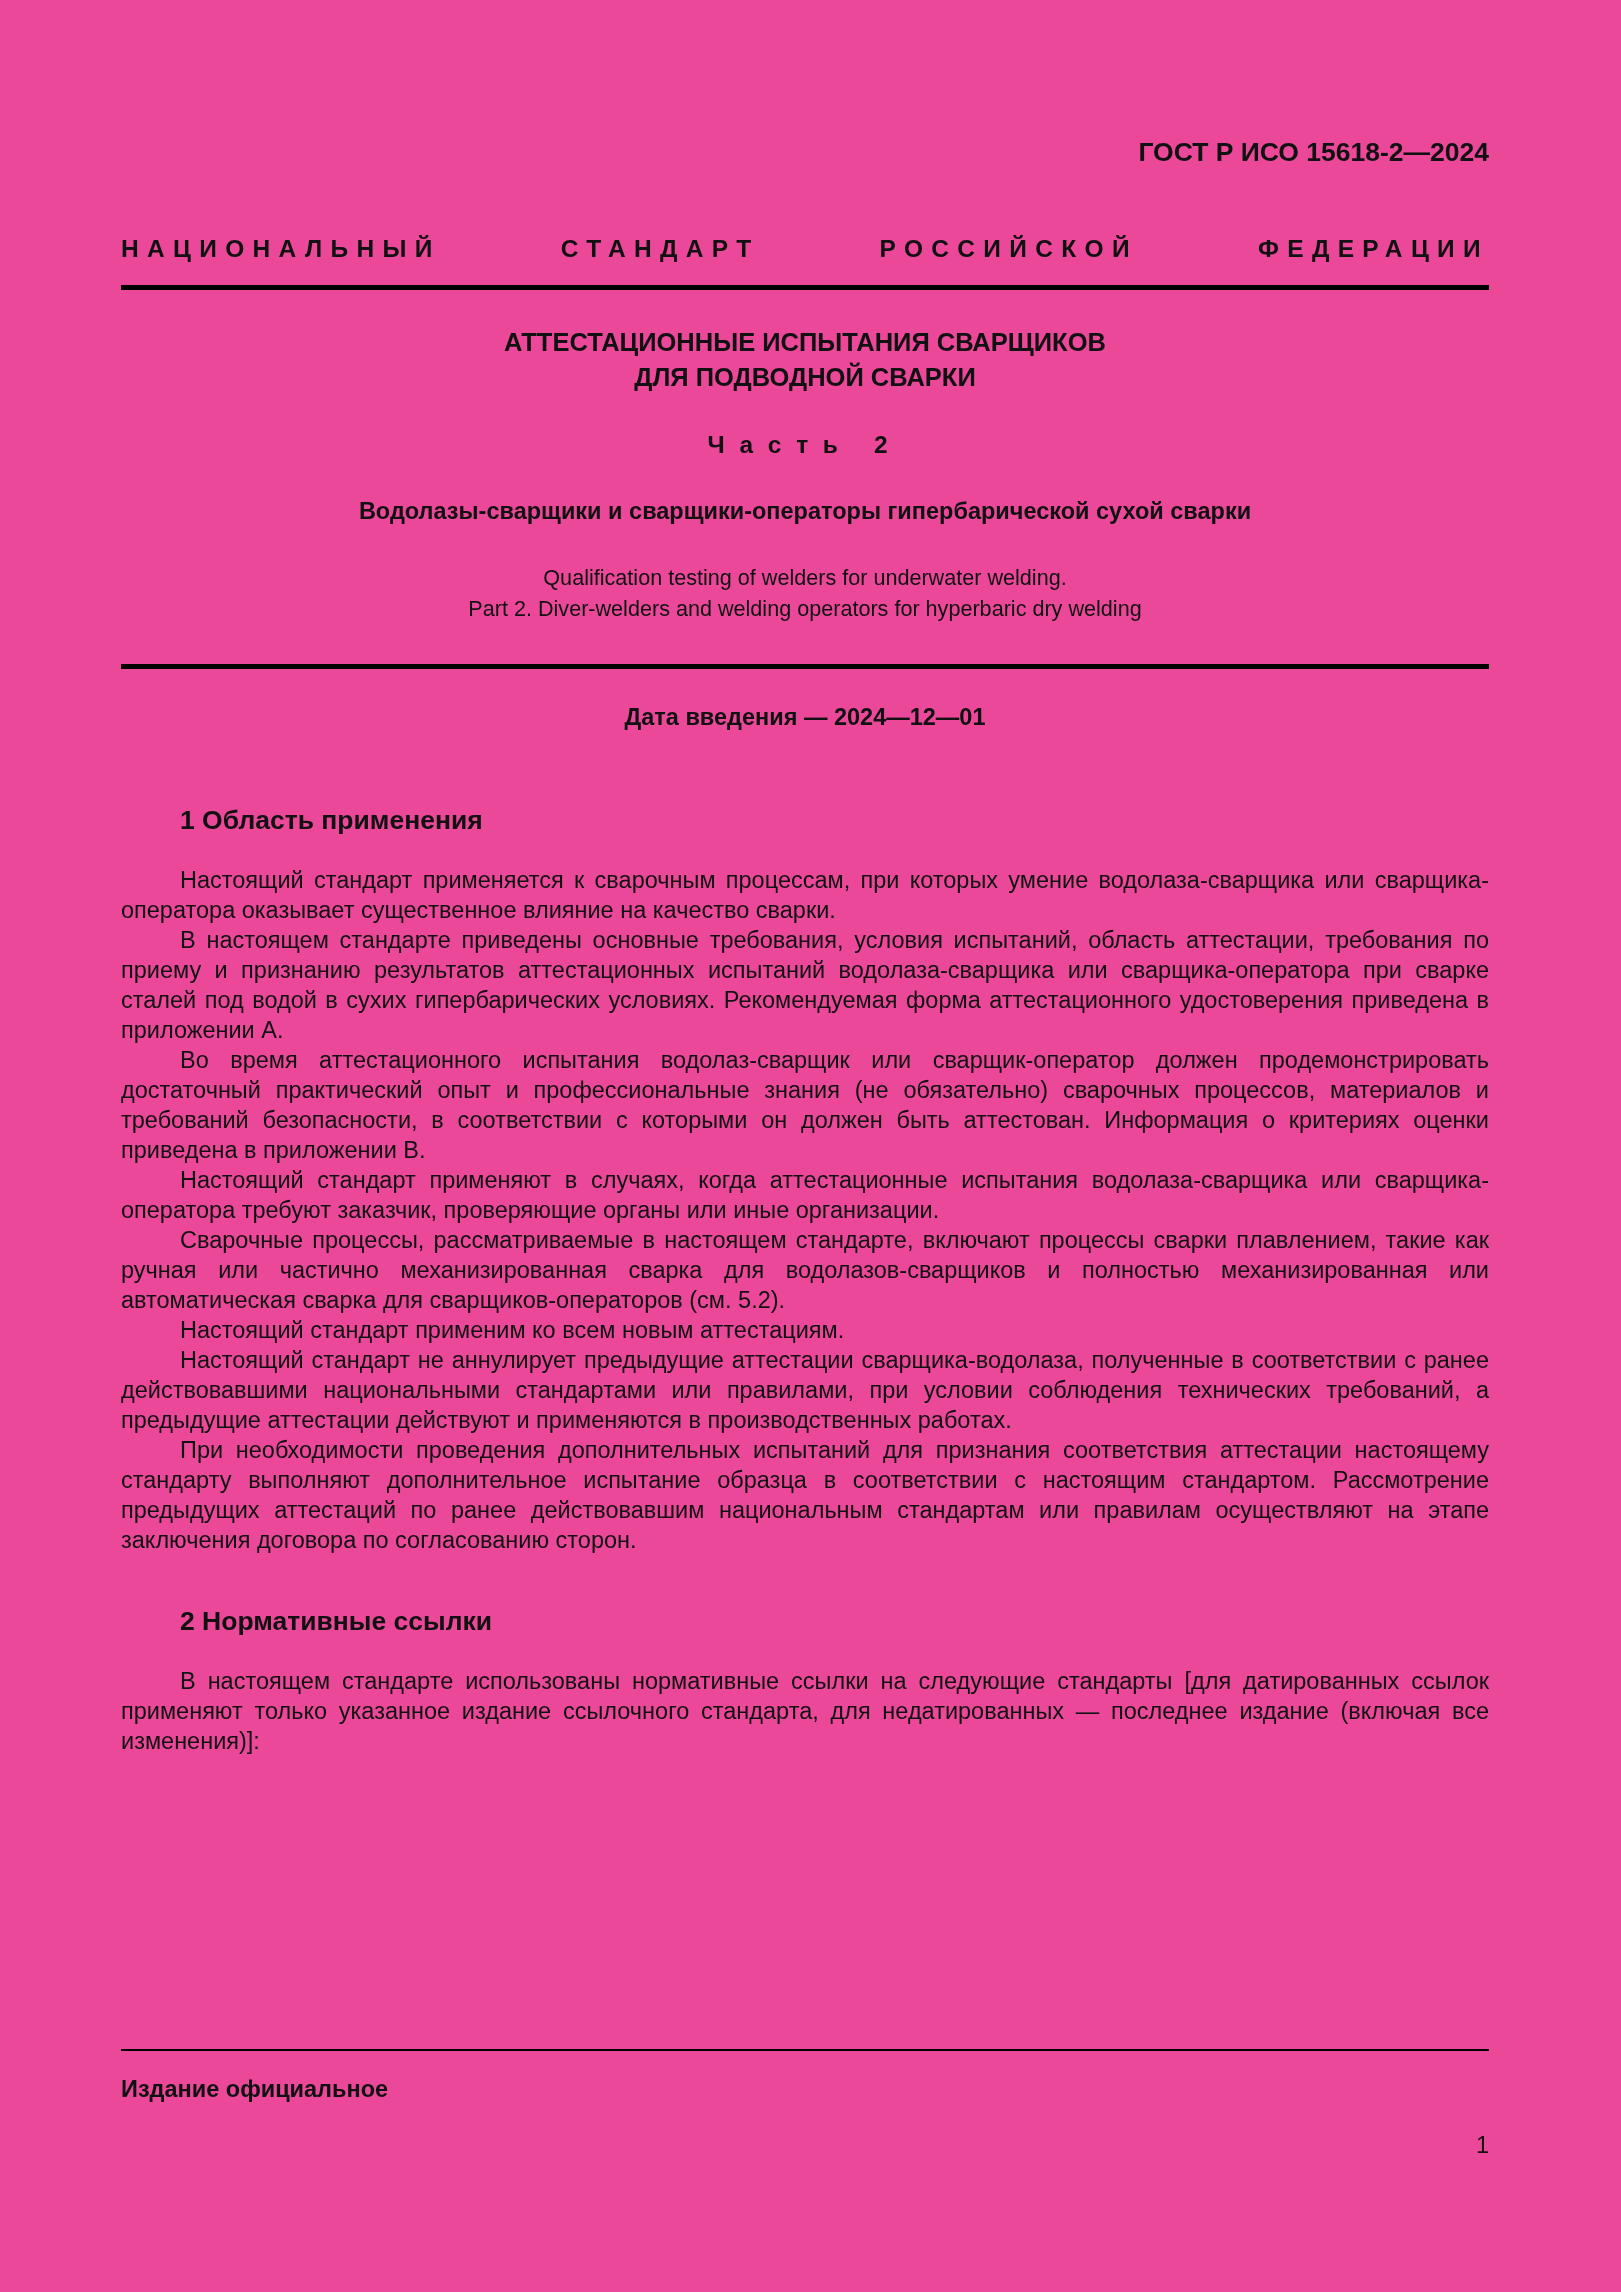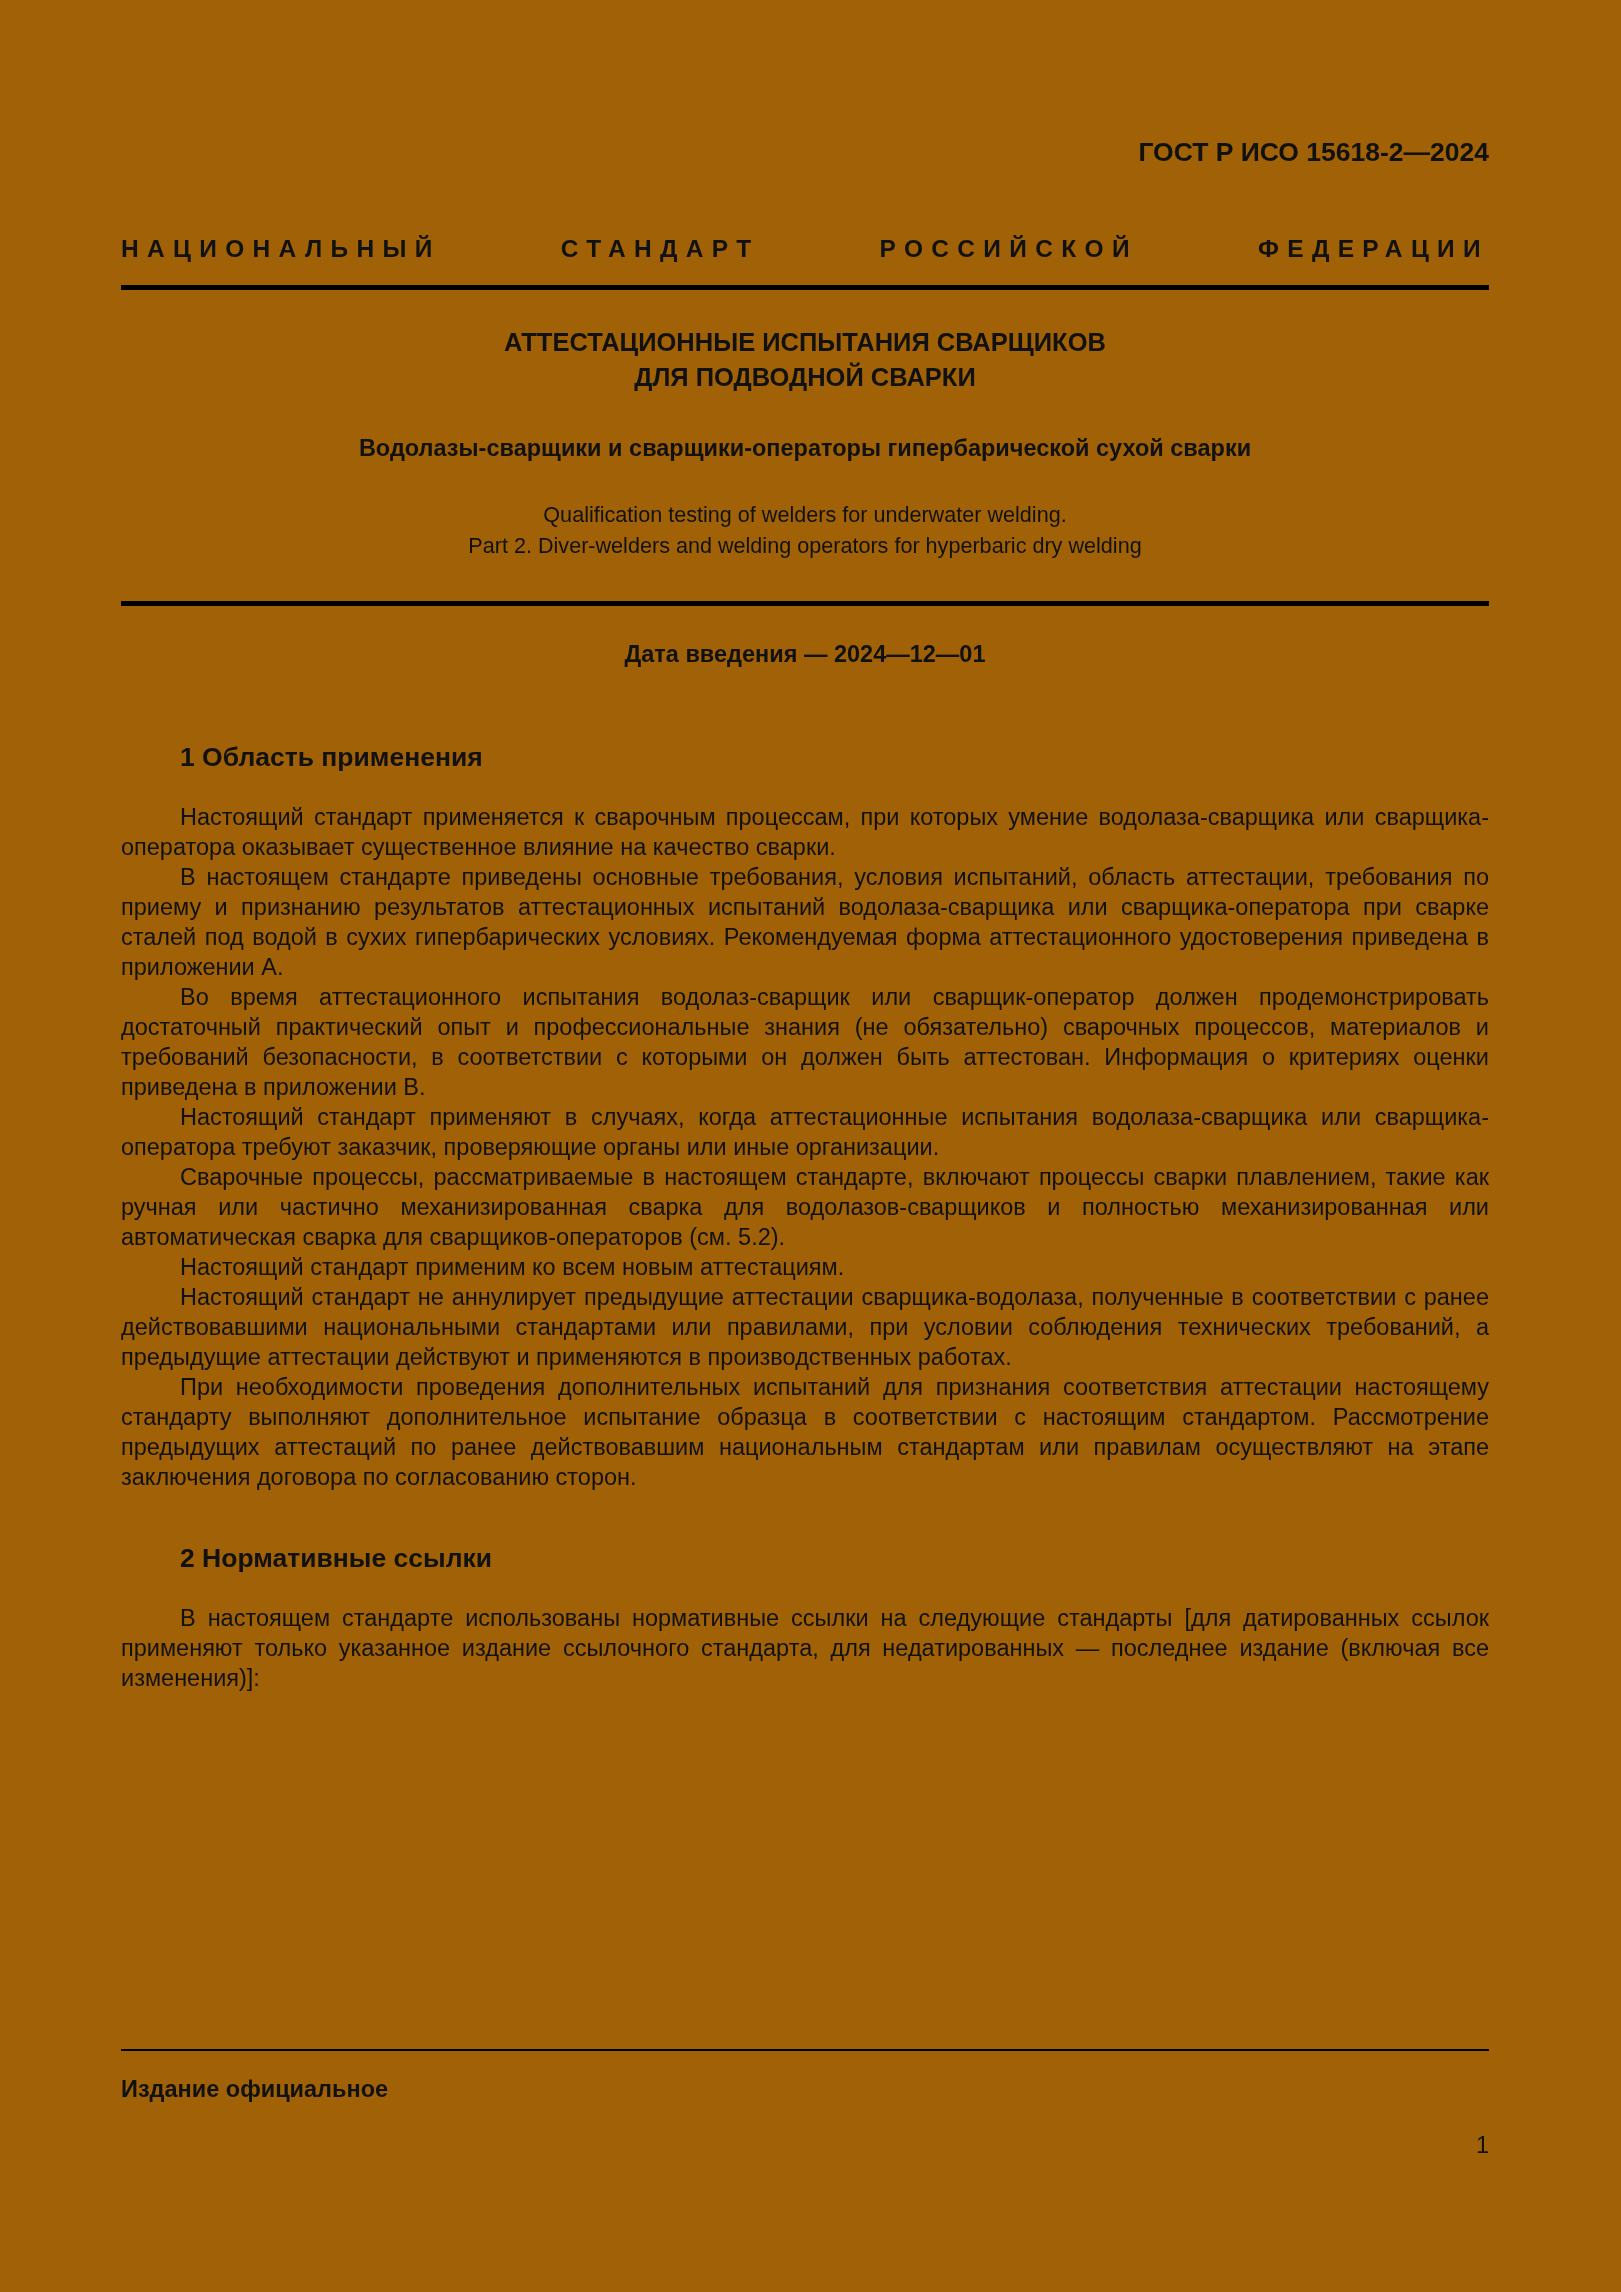--- a/index.html
+++ b/index.html
@@ -5,21 +5,21 @@
   html, body {
     margin: 0;
     padding: 0;
     background: #ffffff;
   }
   .page {
     position: relative;
     width: 1621px;
     height: 2293px;
     margin: 0 auto;
-    background: #a16207;
+    background: #ec4899;
     box-sizing: border-box;
     padding: 137px 132px 16px 121px;
     font-family: "Liberation Sans", sans-serif;
     color: #111111;
   }
   .doc-code {
     text-align: right;
     font-weight: bold;
     font-size: 26.5px;
     margin-bottom: 67px;
@@ -126,20 +126,21 @@
   <div class="doc-code">ГОСТ Р ИСО 15618-2—2024</div>
 
   <div class="national-line">НАЦИОНАЛЬНЫЙ СТАНДАРТ РОССИЙСКОЙ ФЕДЕРАЦИИ</div>
   <hr class="rule-thick">
 
   <div class="title-block">
     <div class="title-line">АТТЕСТАЦИОННЫЕ ИСПЫТАНИЯ СВАРЩИКОВ</div>
     <div class="title-line">ДЛЯ ПОДВОДНОЙ СВАРКИ</div>
   </div>
 
+  <div class="part-label">Часть 2</div>
 
   <div class="subtitle-ru">Водолазы-сварщики и сварщики-операторы гипербарической сухой сварки</div>
 
   <div class="subtitle-en">
     <div>Qualification testing of welders for underwater welding.</div>
     <div>Part 2. Diver-welders and welding operators for hyperbaric dry welding</div>
   </div>
 
   <hr class="rule-thick second">
 

